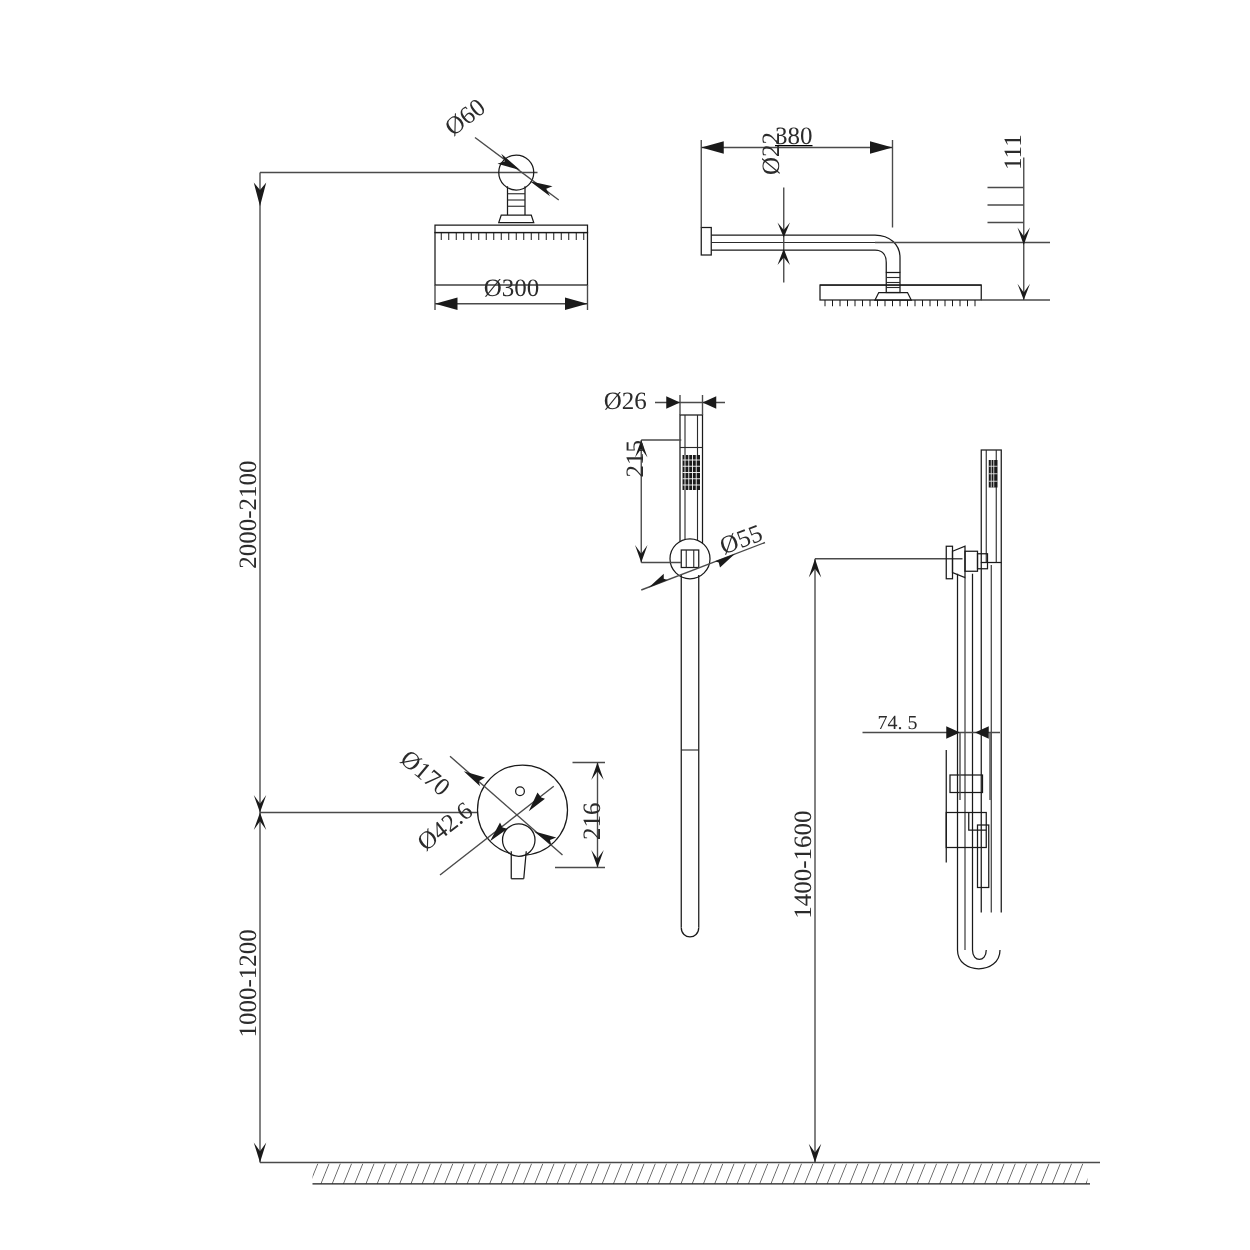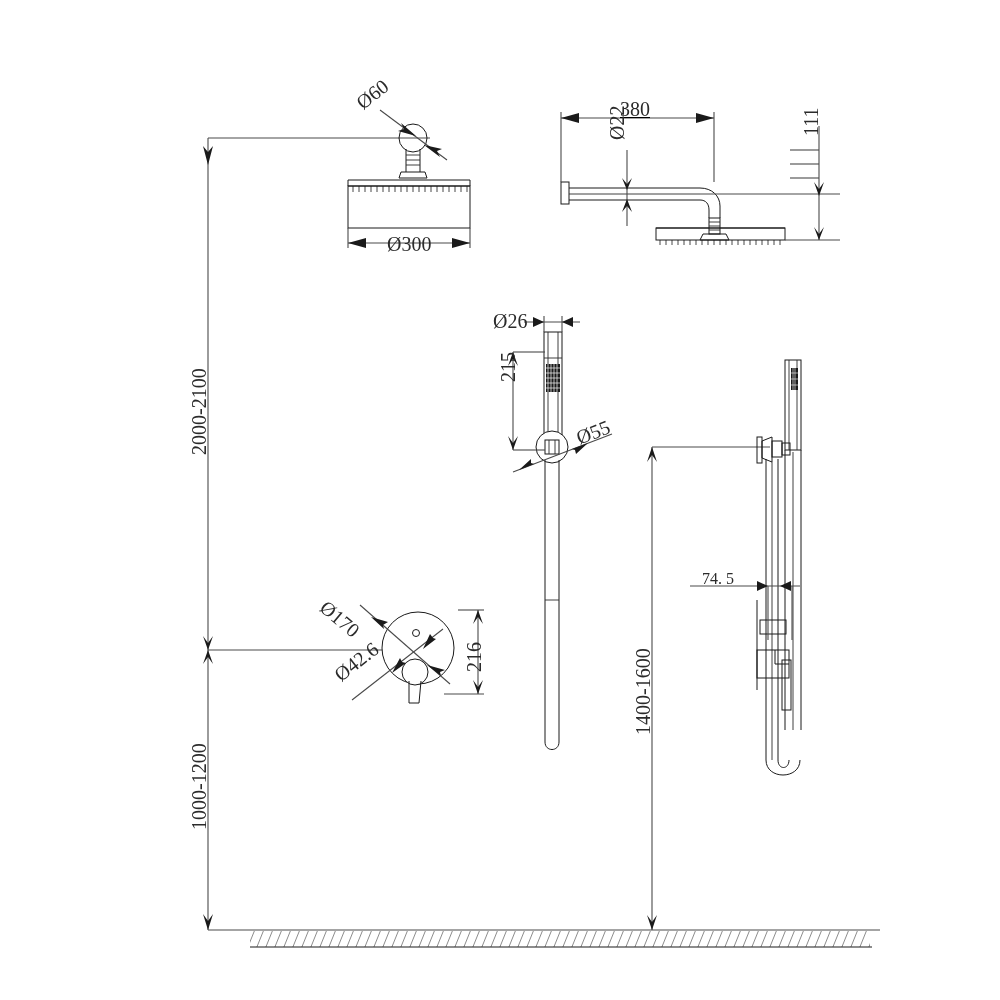--- a/index.html
+++ b/index.html
@@ -294,37 +294,37 @@
       <path class="fillblk" d="M780,586 L791,581 L791,591 Z"></path>
       <line class="ln-dim" x1="768" y1="586" x2="768" y2="640"></line>
       <line class="ln-dim" x1="792" y1="586" x2="792" y2="640"></line>
     </g>
   </svg>
 
   <div style="position:absolute;left:352px;top:96px;transform:rotate(-38deg);transform-origin:left top;">
     <span class="lbl" style="font-family:'Liberation Serif',serif;font-size:20px;color:#2b2b2b;white-space:nowrap;">Ø60</span>
   </div>
 
-  <div style="position:absolute;left:387px;top:233px;">
+  <div style="position:absolute;left:387px;top:220px;">
     <span style="font-family:'Liberation Serif',serif;font-size:20px;color:#2b2b2b;white-space:nowrap;">Ø300</span>
   </div>
 
   <div style="position:absolute;left:620px;top:98px;text-decoration:underline;">
     <span style="font-family:'Liberation Serif',serif;font-size:20px;color:#2b2b2b;white-space:nowrap;">380</span>
   </div>
 
   <div style="position:absolute;left:606px;top:140px;transform:rotate(-90deg);transform-origin:left top;">
     <span style="font-family:'Liberation Serif',serif;font-size:20px;color:#2b2b2b;white-space:nowrap;">Ø22</span>
   </div>
 
   <div style="position:absolute;left:800px;top:136px;transform:rotate(-90deg);transform-origin:left top;">
     <span style="font-family:'Liberation Serif',serif;font-size:20px;color:#2b2b2b;white-space:nowrap;">111</span>
   </div>
 
-  <div style="position:absolute;left:493px;top:310px;">
+  <div style="position:absolute;left:483px;top:310px;">
     <span style="font-family:'Liberation Serif',serif;font-size:20px;color:#2b2b2b;white-space:nowrap;">Ø26</span>
   </div>
 
   <div style="position:absolute;left:497px;top:382px;transform:rotate(-90deg);transform-origin:left top;">
     <span style="font-family:'Liberation Serif',serif;font-size:20px;color:#2b2b2b;white-space:nowrap;">215</span>
   </div>
 
   <div style="position:absolute;left:573px;top:428px;transform:rotate(-21deg);transform-origin:left top;">
     <span style="font-family:'Liberation Serif',serif;font-size:20px;color:#2b2b2b;white-space:nowrap;">Ø55</span>
   </div>

